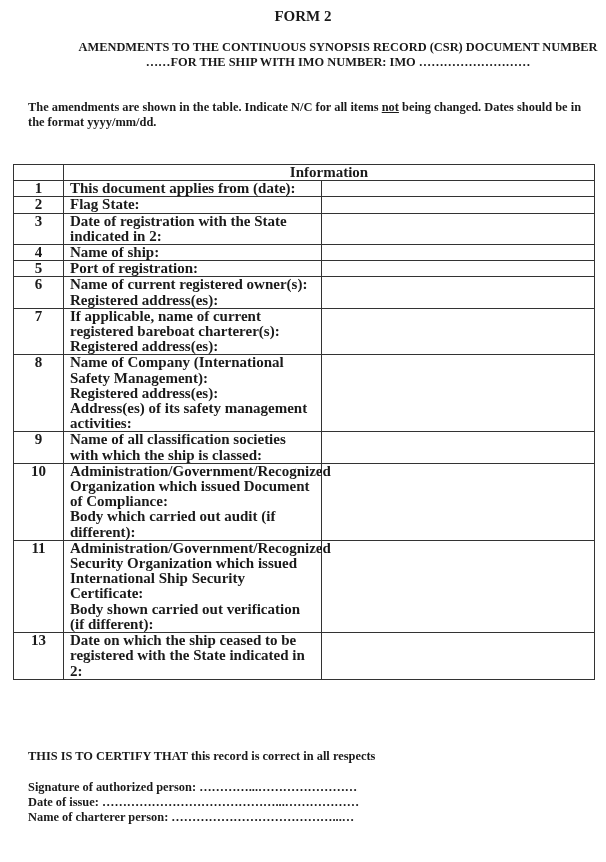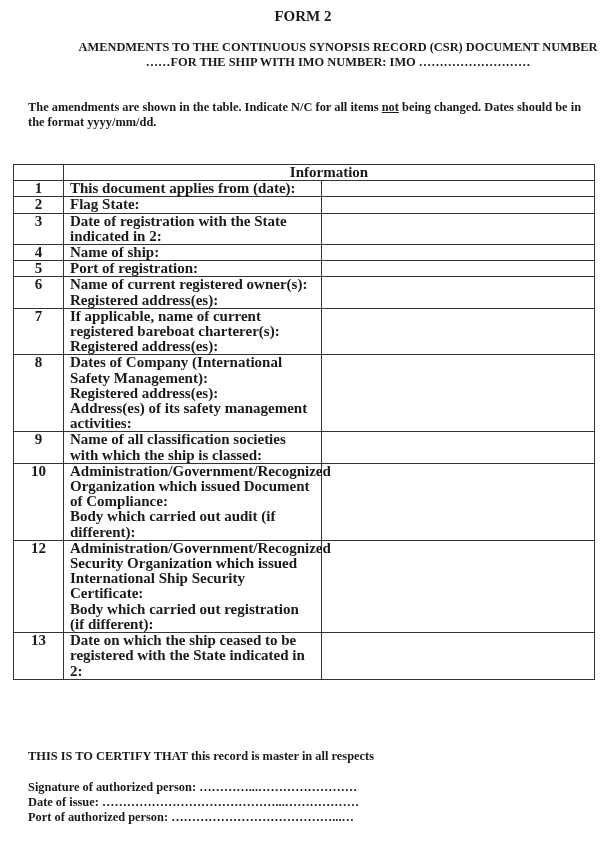--- a/index.html
+++ b/index.html
@@ -100,21 +100,21 @@
         <td class="num">7</td>
         <td class="label">
           <div>If applicable, name of current registered bareboat charterer(s):</div>
           <div>Registered address(es):</div>
         </td>
         <td class="value"></td>
       </tr>
       <tr style="height: 77px;">
         <td class="num">8</td>
         <td class="label">
-          <div>Dates of Company (International Safety Management):</div>
+          <div>Name of Company (International Safety Management):</div>
           <div>Registered address(es):</div>
           <div>Address(es) of its safety management activities:</div>
         </td>
         <td class="value"></td>
       </tr>
       <tr style="height: 30px;">
         <td class="num">9</td>
         <td class="label">
           <div>Name of all classification societies with which the ship is classed:</div>
         </td>
@@ -122,36 +122,36 @@
       </tr>
       <tr style="height: 75px;">
         <td class="num">10</td>
         <td class="label">
           <div>Administration/Government/Recognized Organization which issued Document of Compliance:</div>
           <div>Body which carried out audit (if different):</div>
         </td>
         <td class="value"></td>
       </tr>
       <tr style="height: 91px;">
-        <td class="num">12</td>
+        <td class="num">11</td>
         <td class="label">
           <div>Administration/Government/Recognized Security Organization which issued International Ship Security Certificate:</div>
-          <div>Body which carried out registration (if different):</div>
+          <div>Body shown carried out verification (if different):</div>
         </td>
         <td class="value"></td>
       </tr>
       <tr style="height: 31px;">
         <td class="num">13</td>
         <td class="label">
           <div>Date on which the ship ceased to be registered with the State indicated in 2:</div>
         </td>
         <td class="value"></td>
       </tr>
     </tbody>
 </table>
 
-<div class="cert"><span>THIS IS TO CERTIFY THAT</span><span> this record is master in all respects</span></div>
+<div class="cert"><span>THIS IS TO CERTIFY THAT</span><span> this record is correct in all respects</span></div>
 
 <div class="sig">
   <div><span>Signature of authorized person:</span><span> …………...……………………</span></div>
   <div><span>Date of issue:</span><span> ……………………………………...………………</span></div>
-  <div><span>Port of authorized person:</span><span> …………………………………...…</span></div>
+  <div><span>Name of charterer person:</span><span> …………………………………...…</span></div>
 </div>
 
 </body></html>

